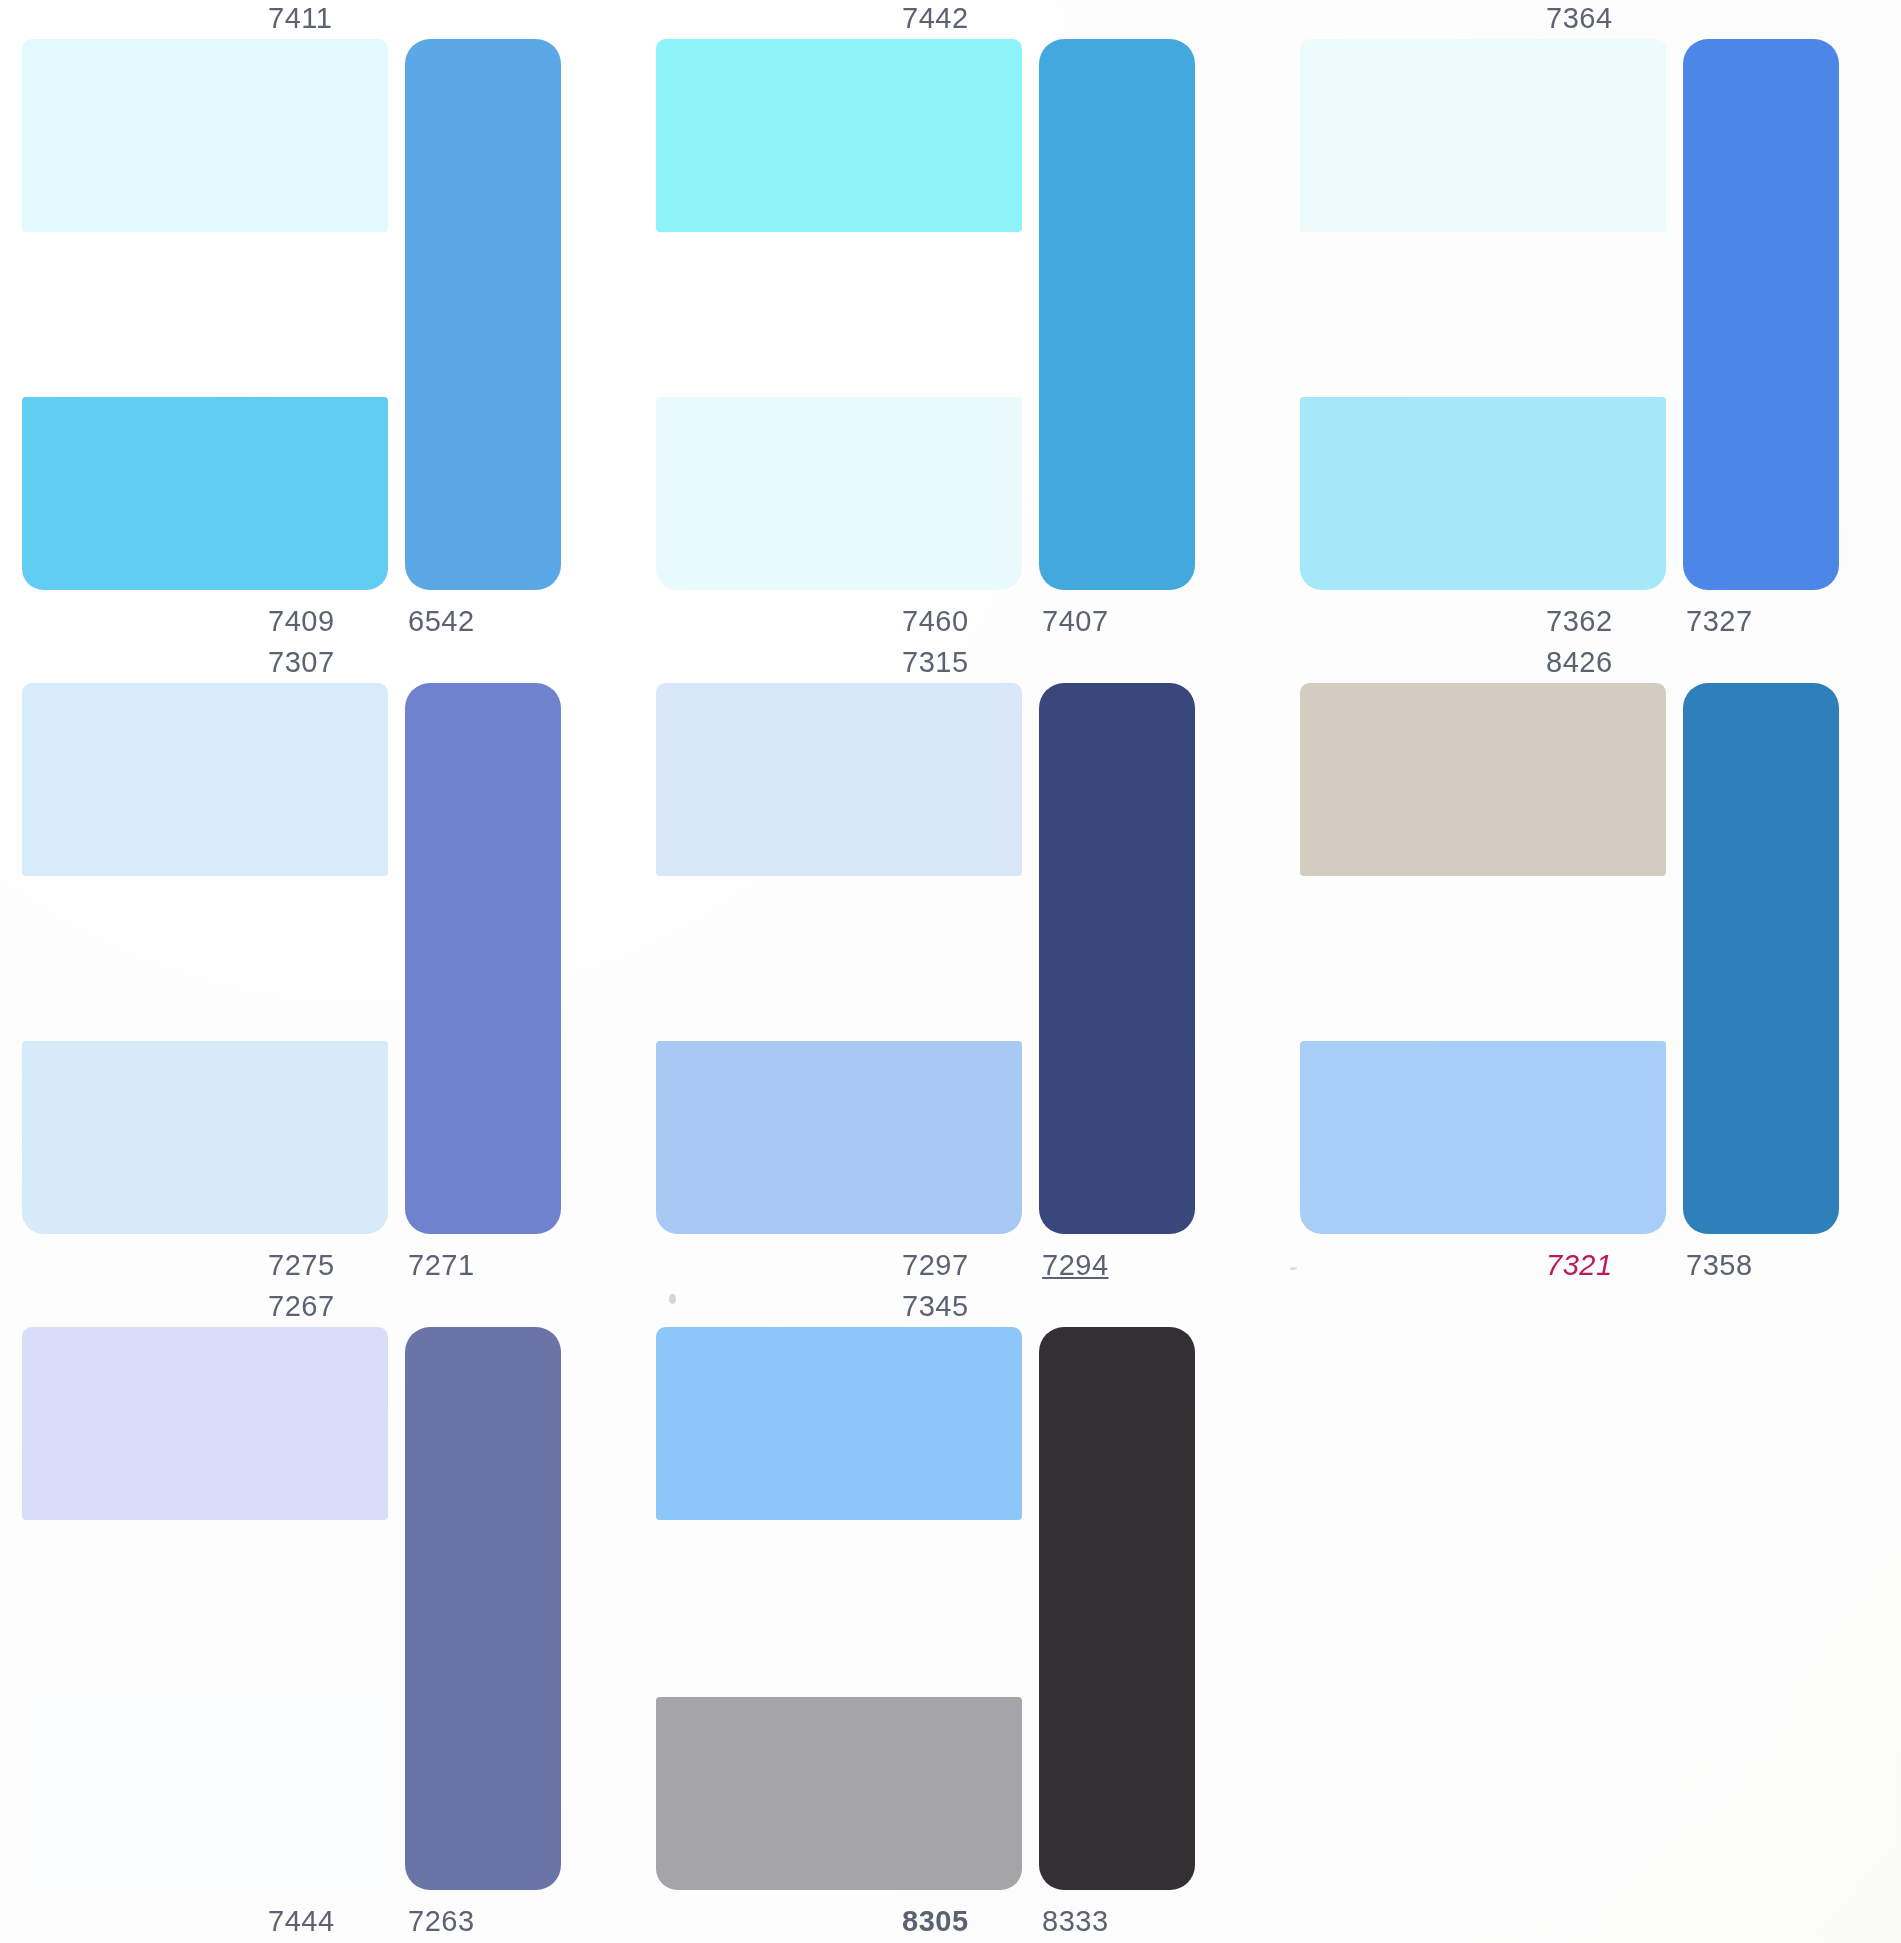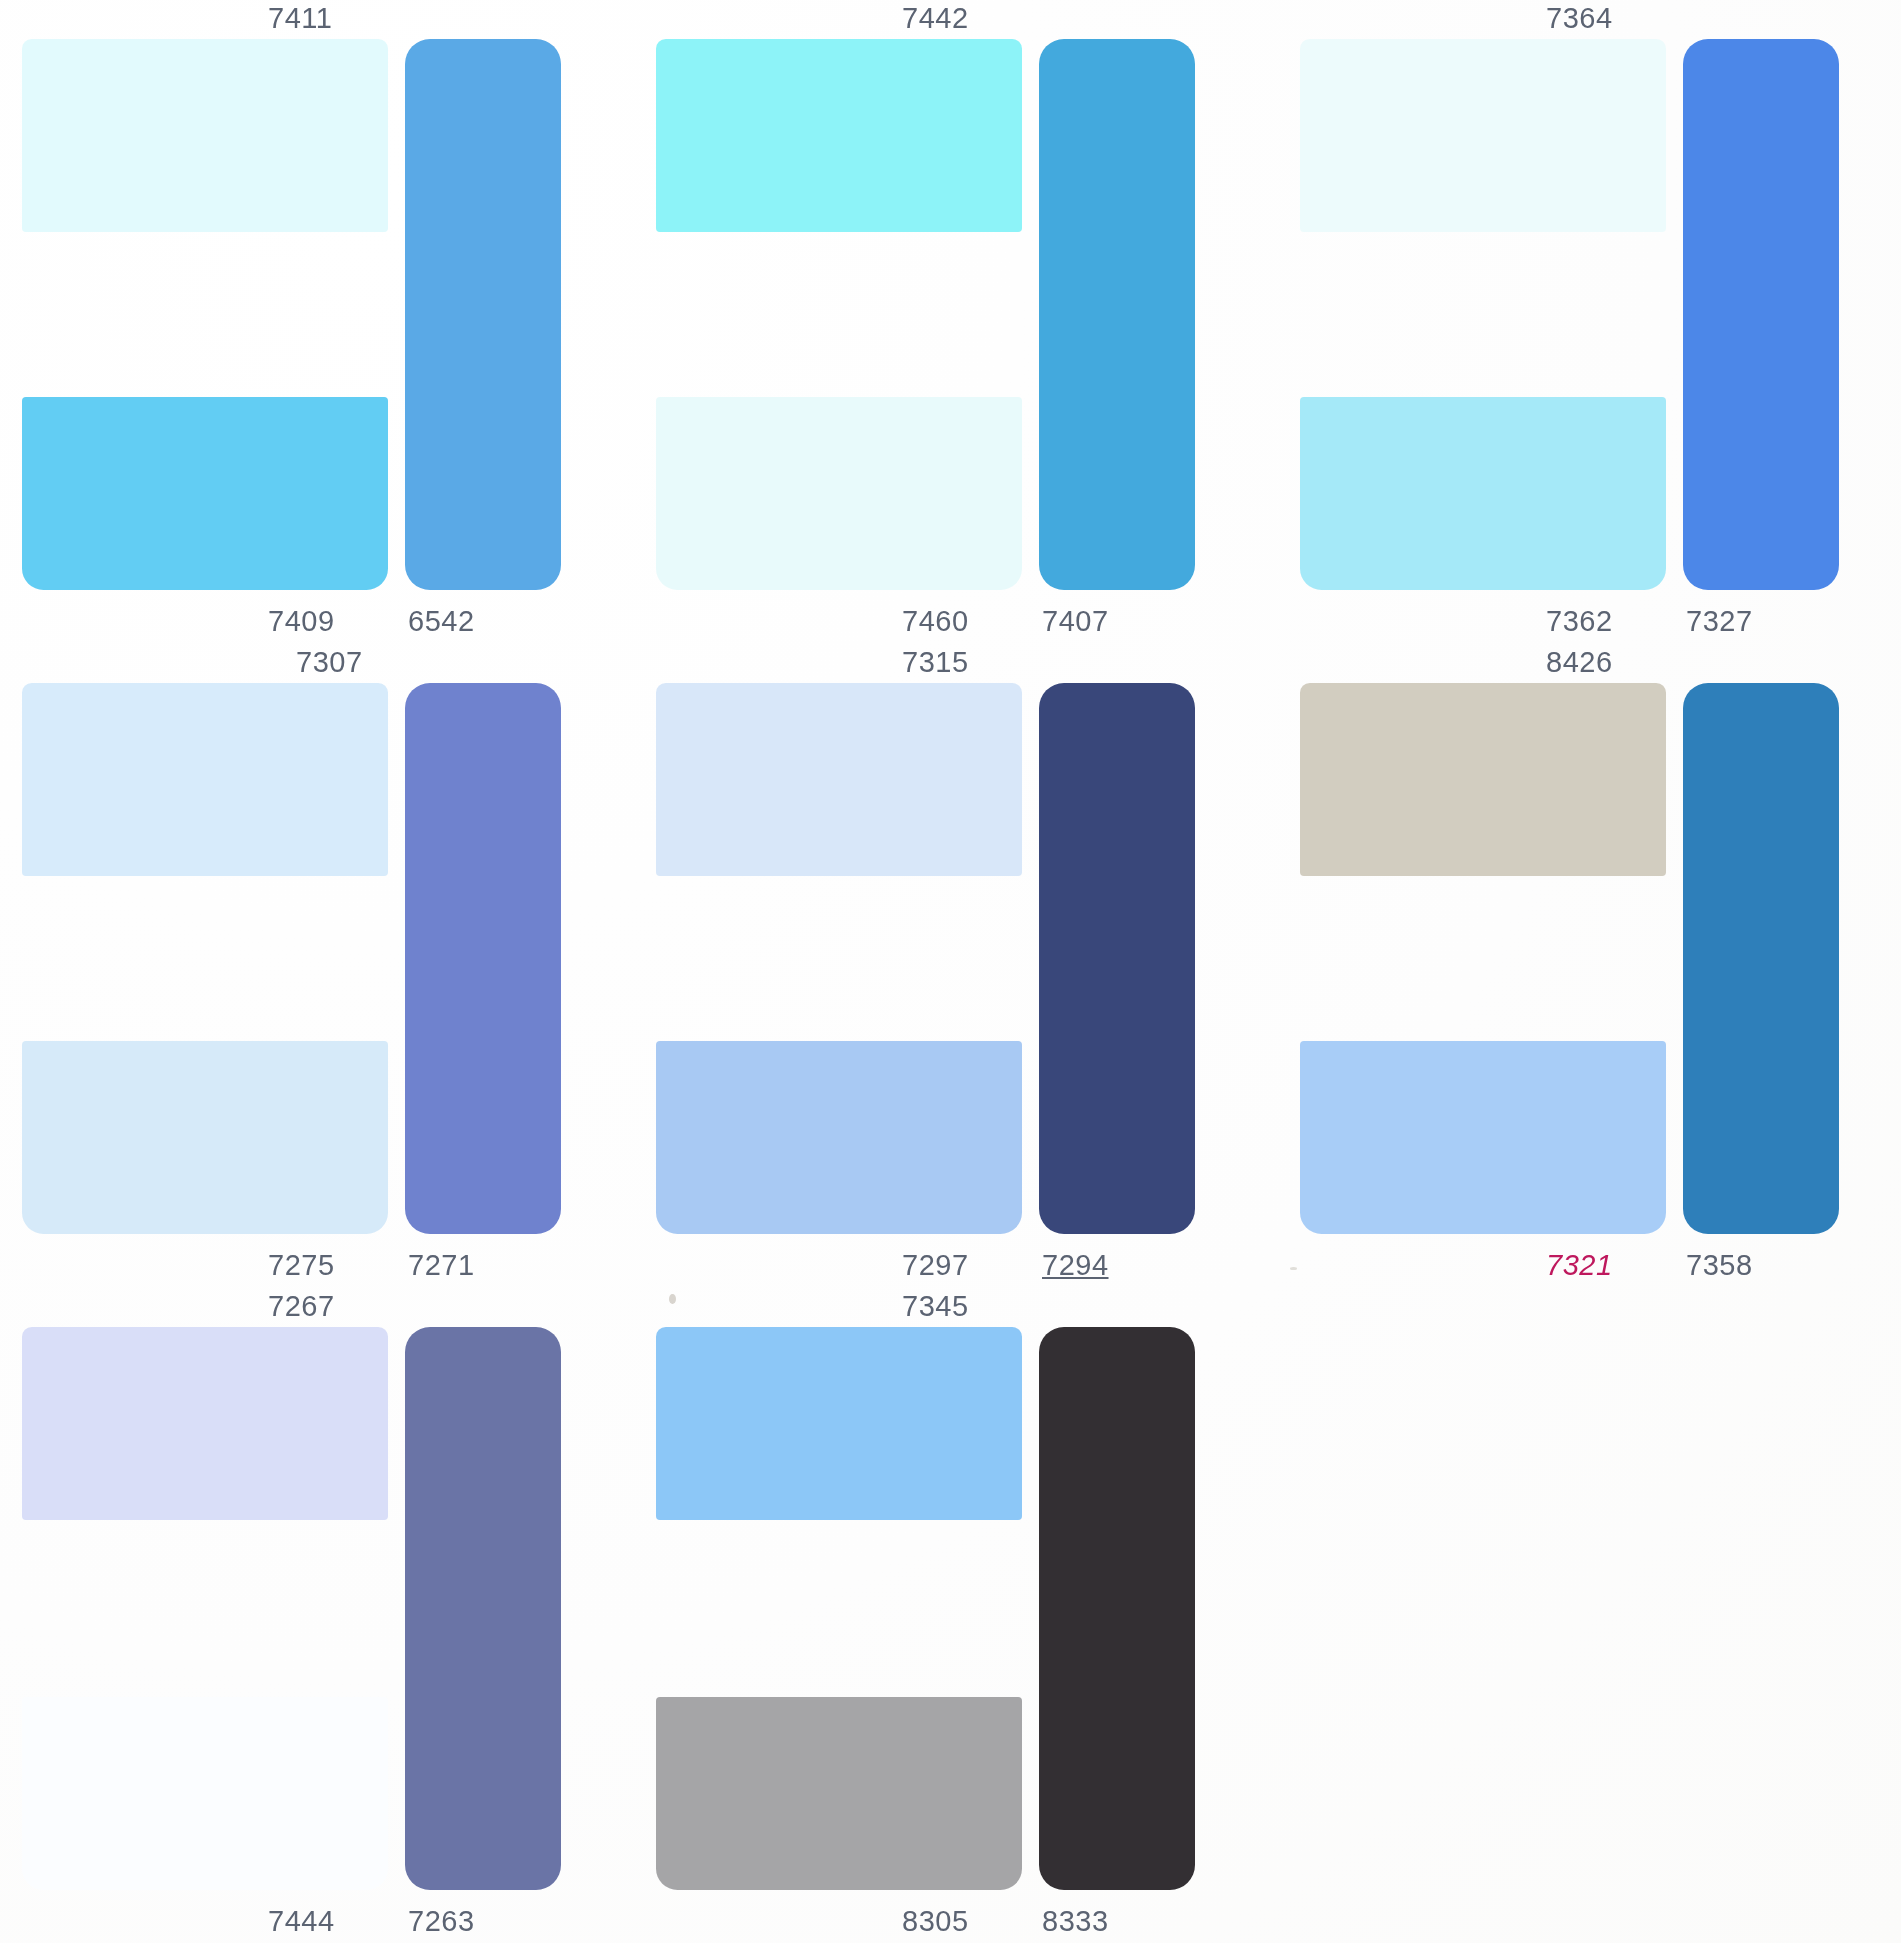--- a/index.html
+++ b/index.html
@@ -156,21 +156,21 @@
           <div class="chip top" style="background-color: rgb(237, 251, 252);"></div>
           <div class="chip bottom" style="background-color: rgb(165, 233, 248);"></div>
         </div>
         <div class="bar" style="background-color: rgb(76, 135, 232);"></div>
       </div>
       <div class="label label-bl" style="color: rgb(91, 99, 114);">7362</div>
       <div class="label label-br" style="color: rgb(91, 99, 114);">7327</div>
     </div>
 
     <div class="cell">
-      <div class="label label-top" style="color: rgb(91, 99, 114); margin-left: 28px;">7307</div>
+      <div class="label label-top" style="color: rgb(91, 99, 114);">7307</div>
       <div class="cell-inner">
         <div class="stack">
           <div class="chip top" style="background-color: rgb(215, 235, 251);"></div>
           <div class="chip bottom" style="background-color: rgb(214, 234, 249);"></div>
         </div>
         <div class="bar" style="background-color: rgb(111, 130, 206);"></div>
       </div>
       <div class="label label-bl" style="color: rgb(91, 99, 114);">7275</div>
       <div class="label label-br" style="color: rgb(91, 99, 114);">7271</div>
     </div>
@@ -217,20 +217,20 @@
 
     <div class="cell">
       <div class="label label-top" style="color: rgb(91, 99, 114);">7345</div>
       <div class="cell-inner">
         <div class="stack">
           <div class="chip top" style="background-color: rgb(140, 199, 247);"></div>
           <div class="chip bottom" style="background-color: rgb(165, 165, 167);"></div>
         </div>
         <div class="bar" style="background-color: rgb(51, 47, 51);"></div>
       </div>
-      <div class="label label-bl" style="color: rgb(91, 99, 114);">8305</div>
+      <div class="label label-bl" style="color: rgb(91, 99, 114); font-weight: bold;">8305</div>
       <div class="label label-br" style="color: rgb(91, 99, 114);">8333</div>
       <div class="speck" style="left:35px; top:5.9px; width:6.8px; height:9.8px; background:#b9b3a8;"></div>
     </div>
 
   </div>
 </div>
 
 
 </body></html>

